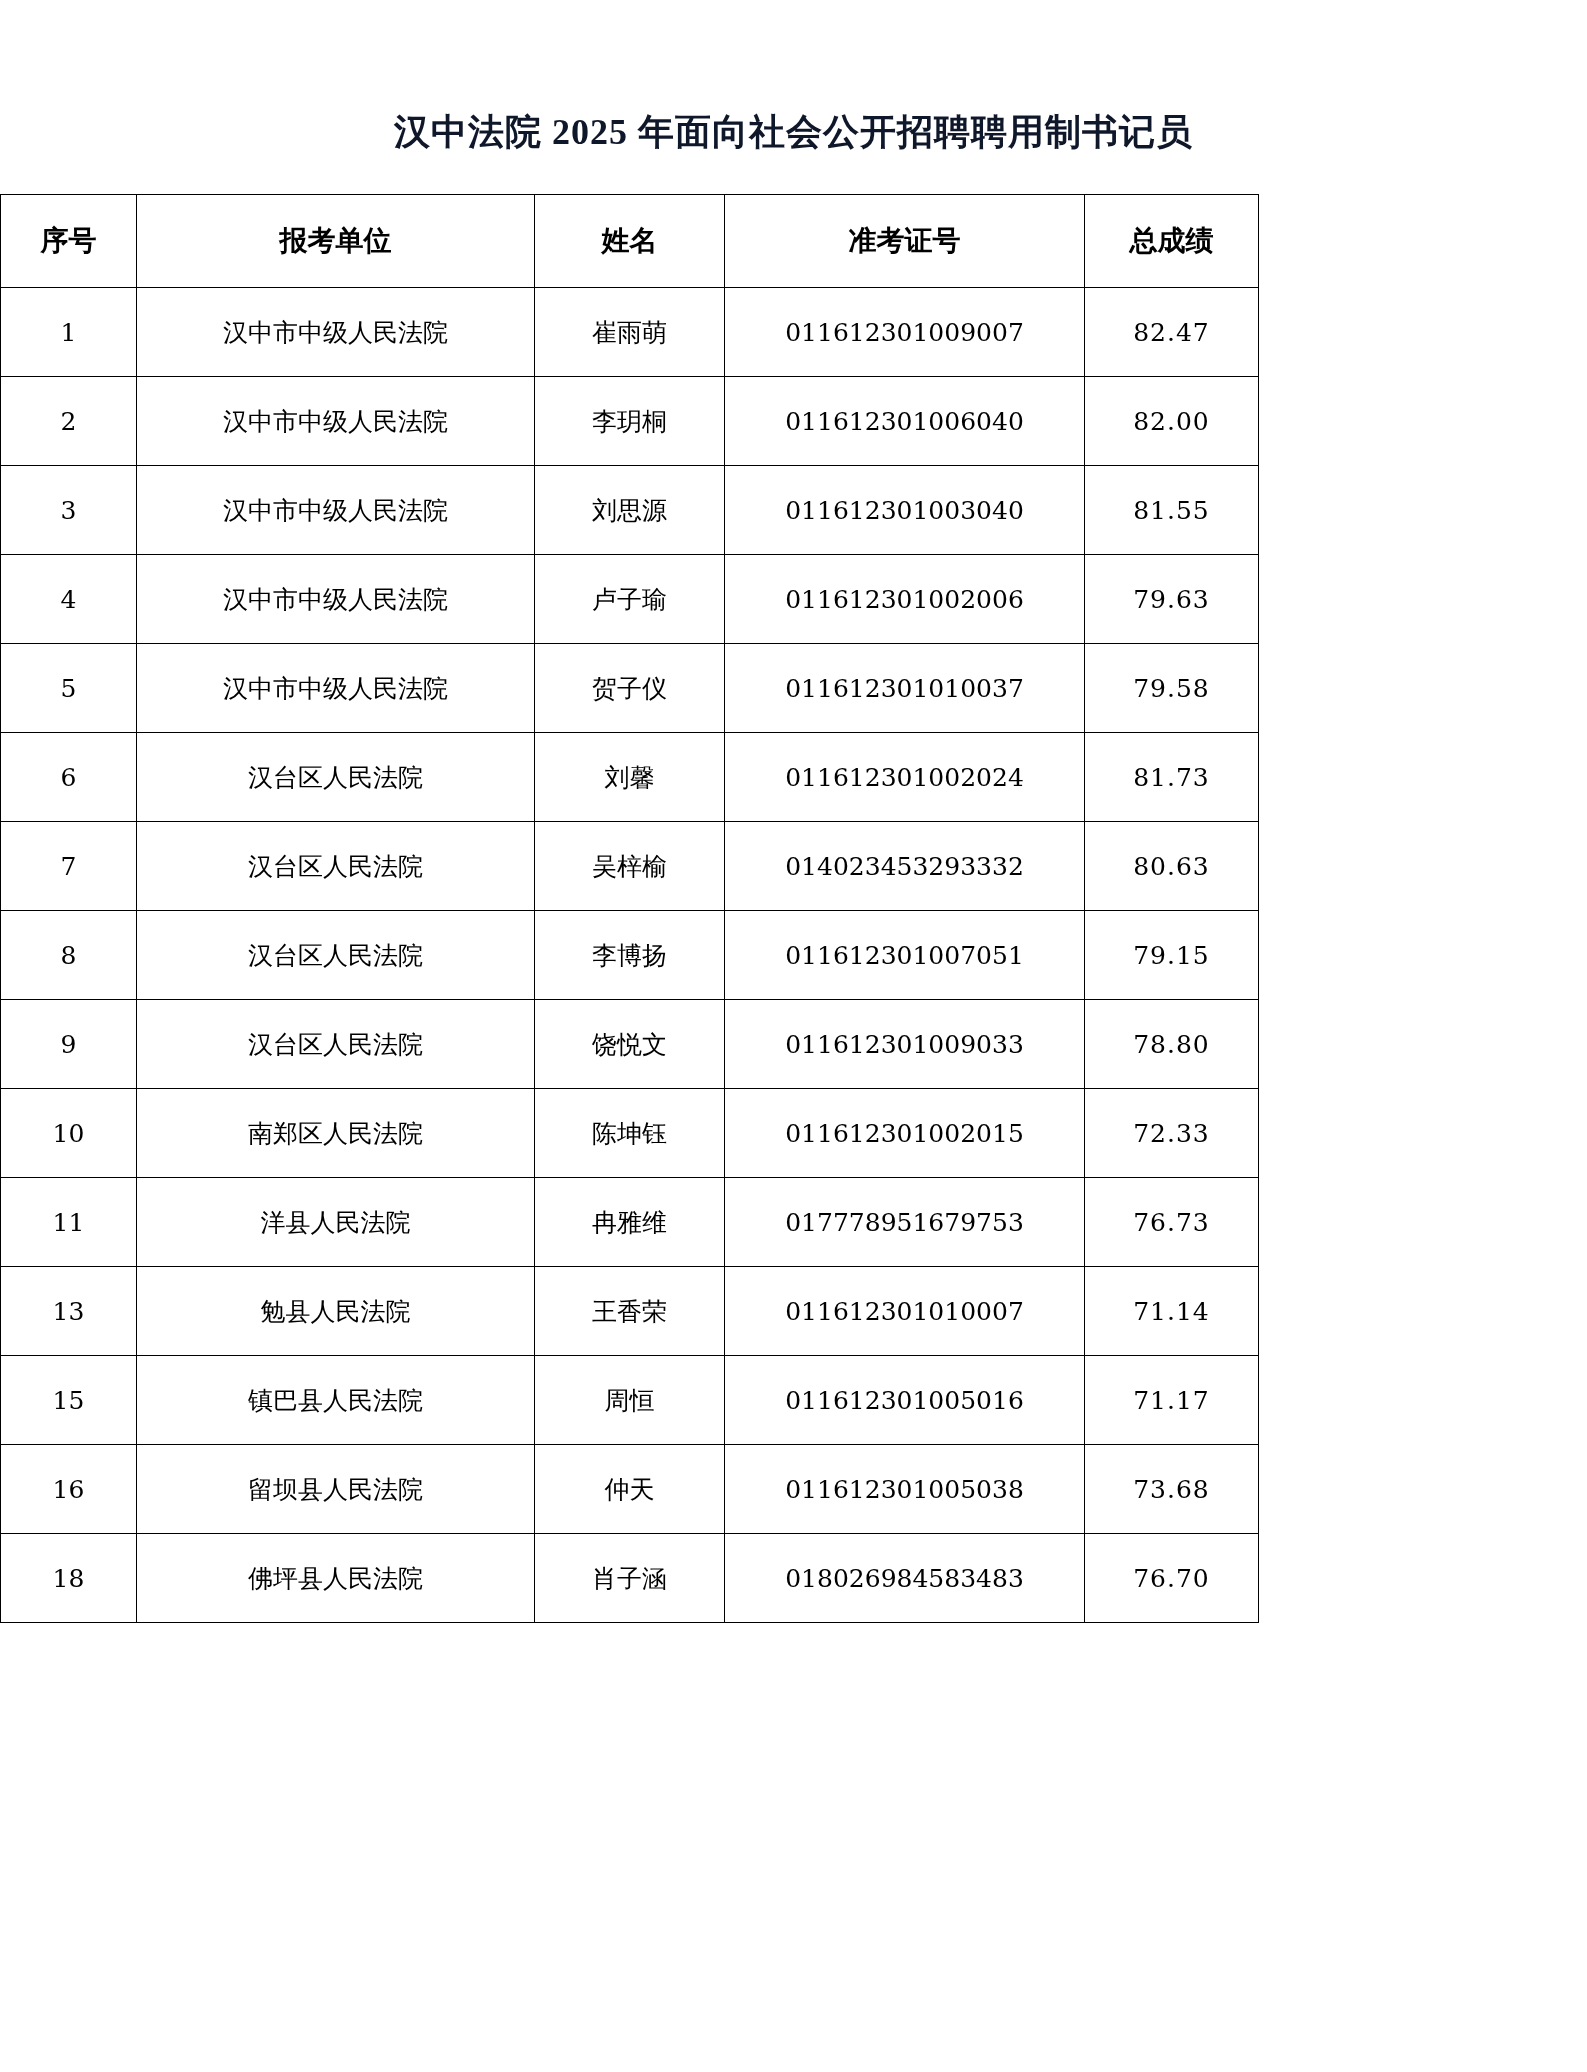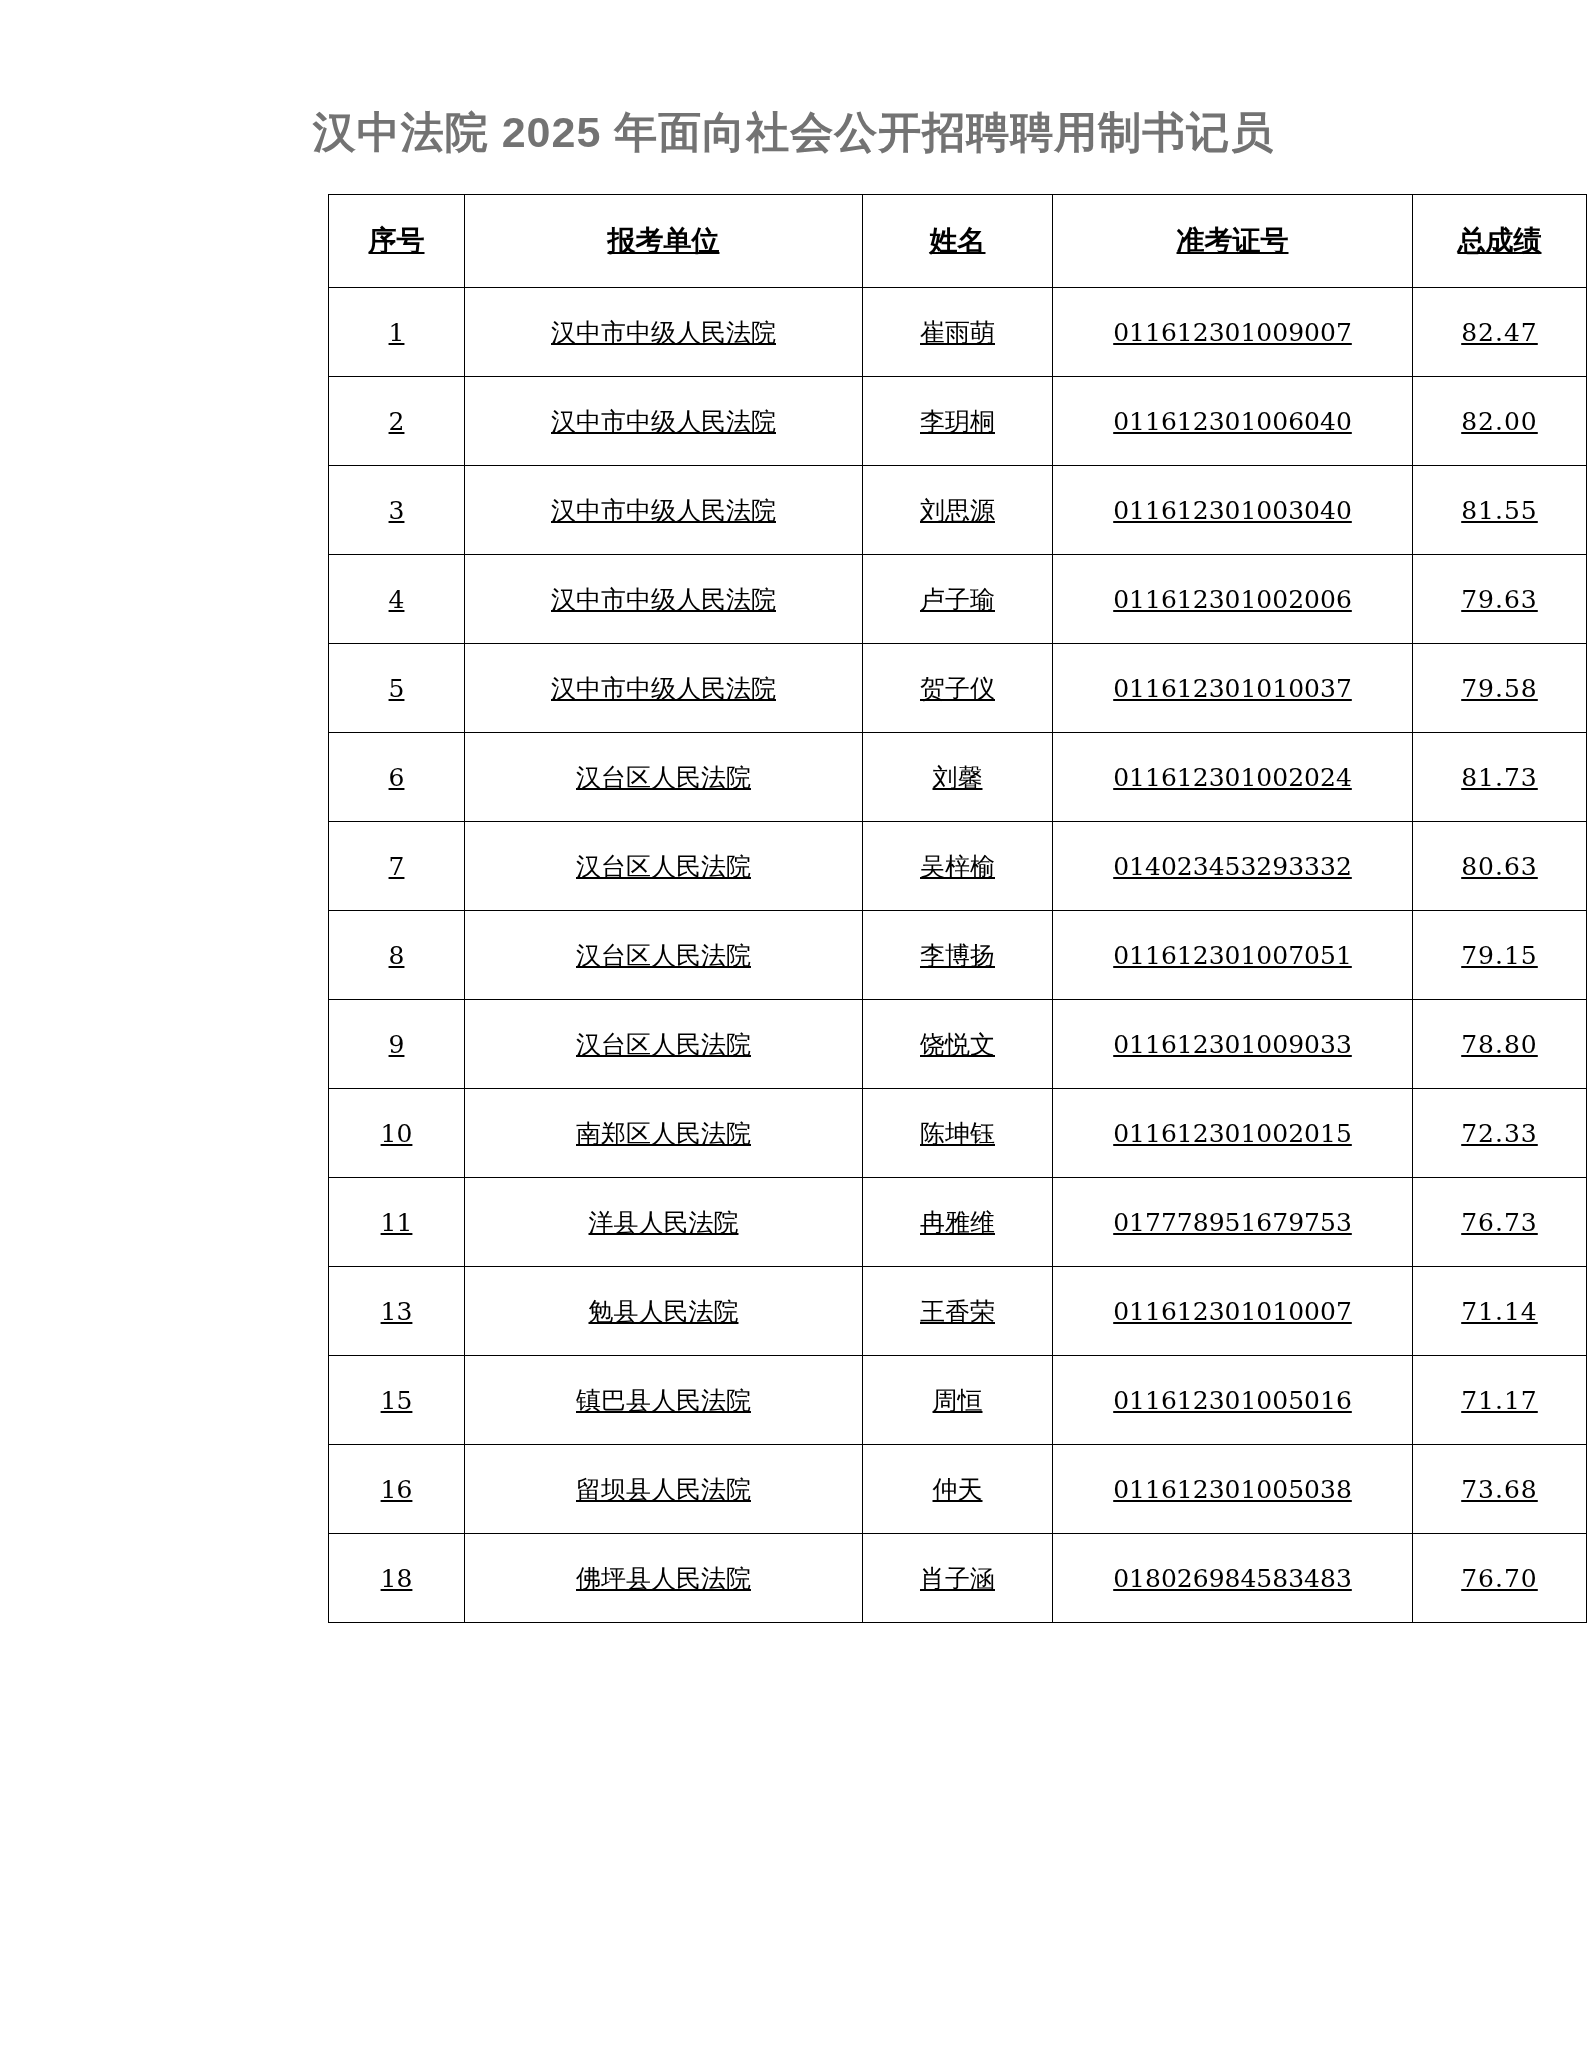--- a/index.html
+++ b/index.html
@@ -19,32 +19,31 @@
     height: 2072px;
     position: relative;
     box-sizing: border-box;
     padding: 0;
   }
   .title-block {
     margin-top: 96px;
     text-align: center;
   }
   .title-line {
-    font-family: Liberation Sans, sans-serif;
+    font-family: Liberation Serif, serif;
     font-weight: bold;
-    font-size: 43px;
+    font-size: 36px;
     line-height: 72px;
     letter-spacing: 1px;
-    color: #737373;
+    color: #0f172a;
   }
   .table-wrap {
     margin-top: 26px;
     display: flex;
-    justify-content: flex-end;
-    text-decoration: underline;
+    justify-content: flex-start;
   }
   table.roster {
     border-collapse: collapse;
     width: 1258px;
     table-layout: fixed;
   }
   table.roster th, table.roster td {
     border: 1.5px solid #000000;
     text-align: center;
     vertical-align: middle;

